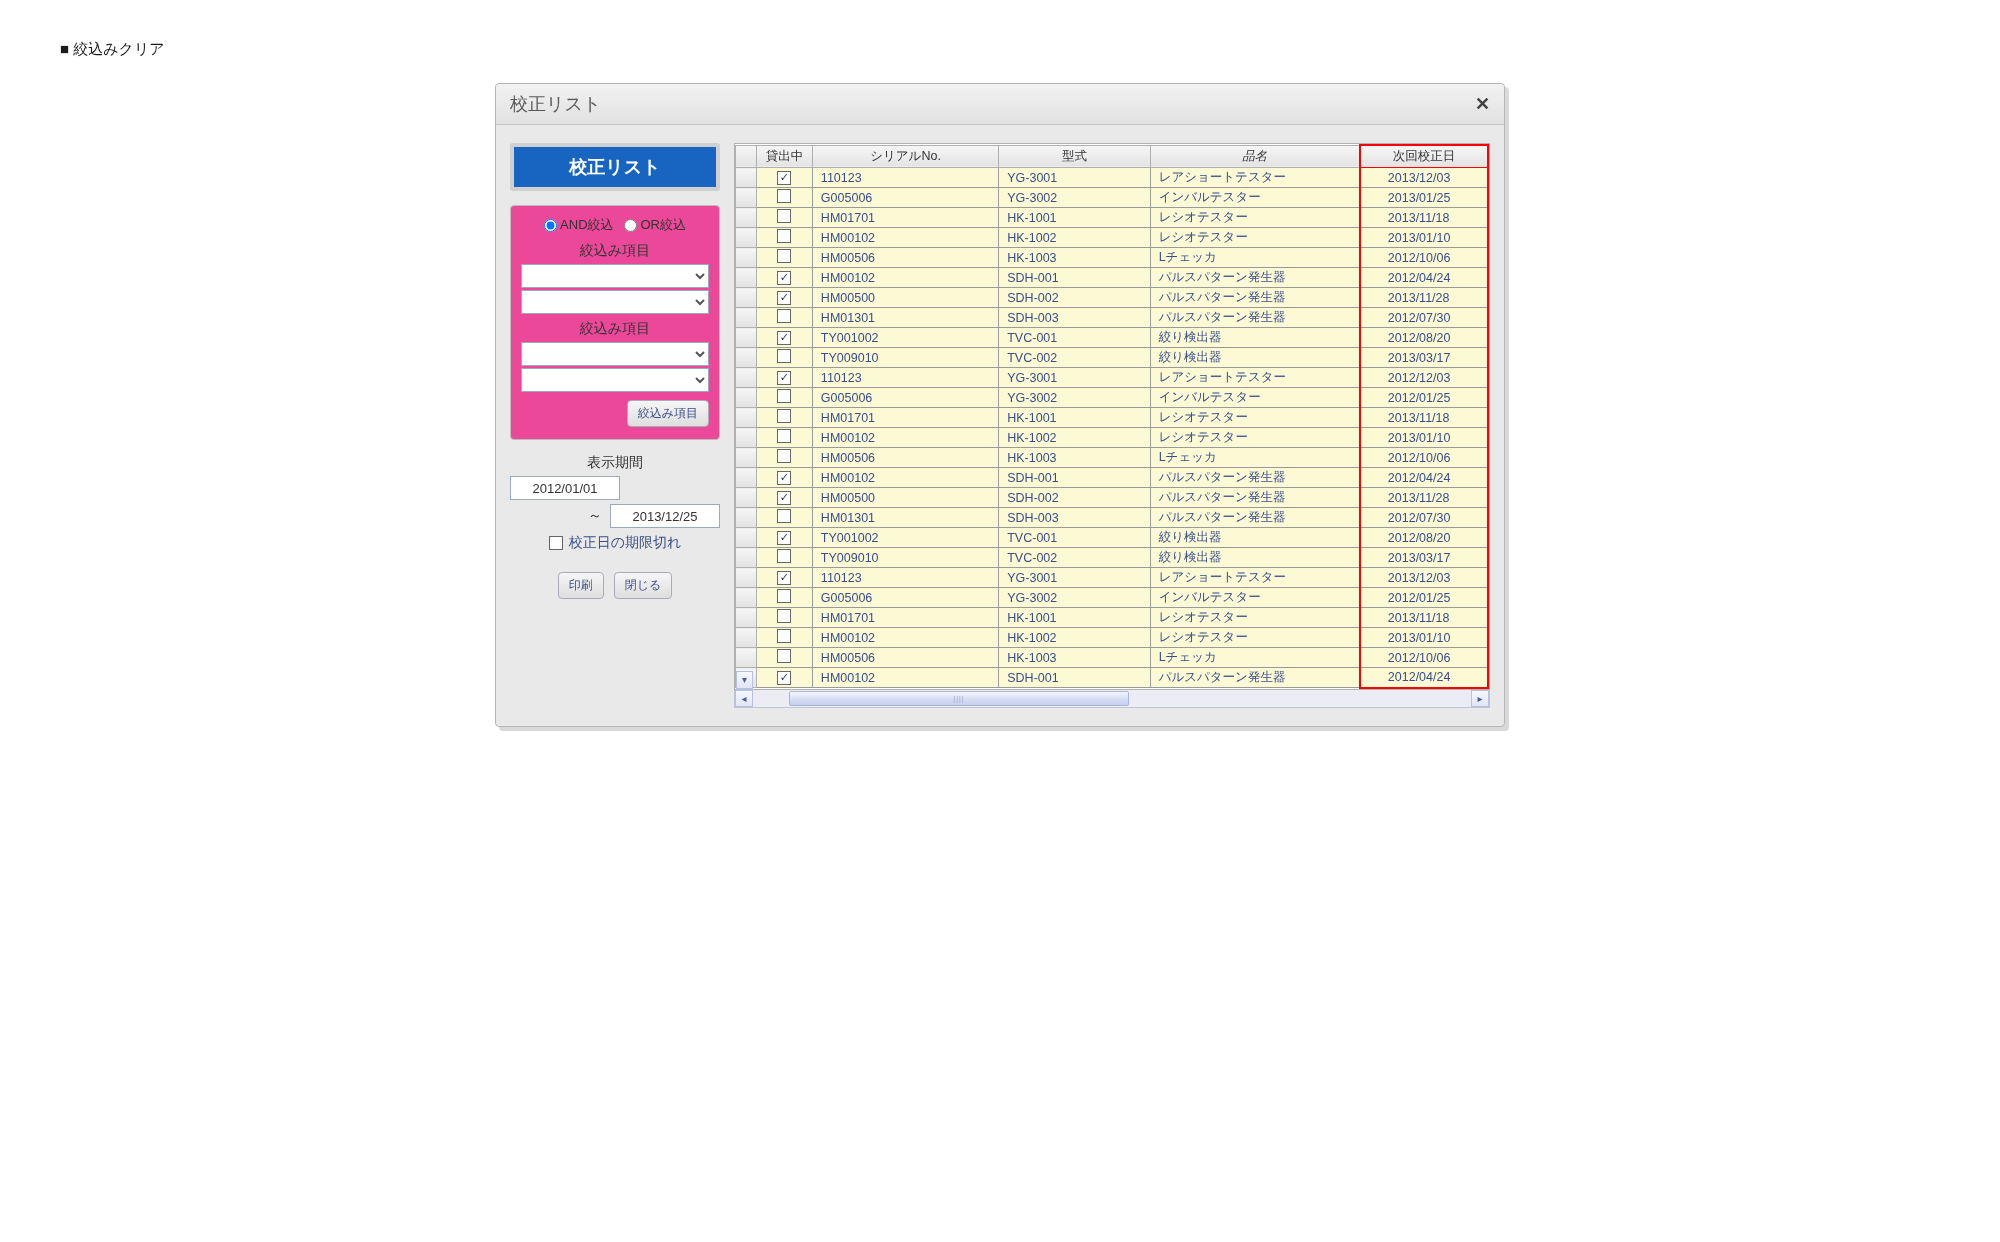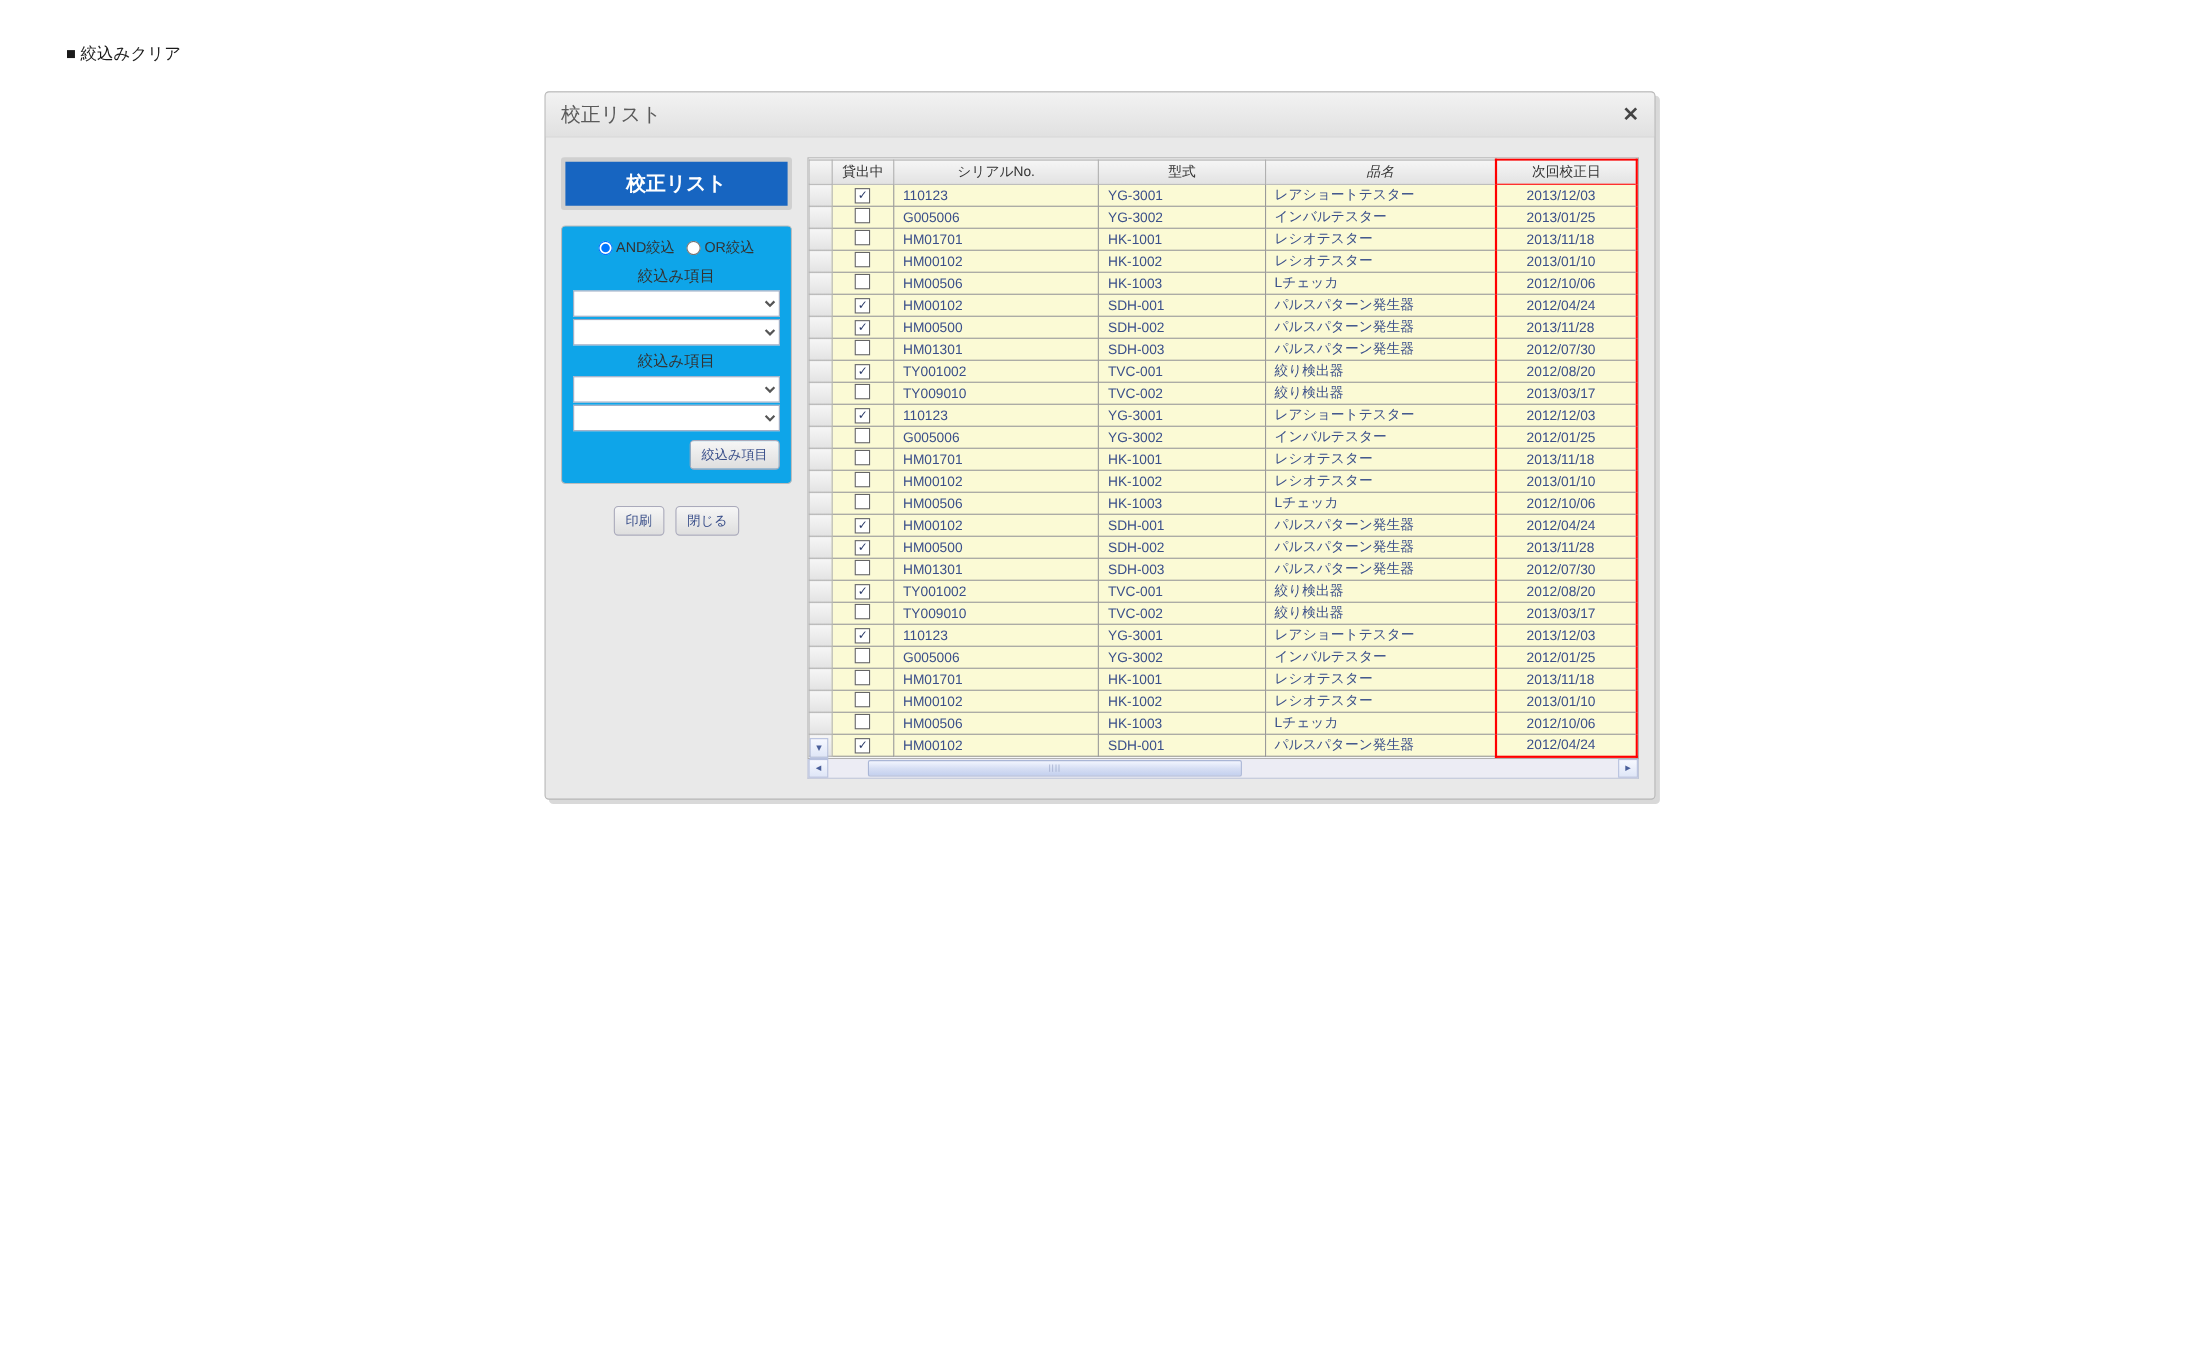--- a/index.html
+++ b/index.html
@@ -76,21 +76,21 @@
     height: 24px;
     border: 1px solid #9aa9c2;
     background: #fff;
     font-size: 13px;
     padding: 0 4px;
     color: #555;
   }
   .select-stack { margin-top: 2px; }
 
   .panel {
-    background: #0ea5e9;
+    background: #ec4899;
     border: 1px solid #bcbcbc;
     border-radius: 4px;
     padding: 10px 10px 12px;
   }
   .radios {
     text-align: center;
     color: #333;
     font-size: 13px;
     margin-bottom: 8px;
   }
@@ -336,20 +336,34 @@
 
         <div class="filter-group-label">絞込み項目</div>
         <select class="select-wide"><option></option></select>
         <select class="select-wide select-stack"><option></option></select>
 
         <div class="clear-btn-row">
           <button class="small-btn">絞込み項目</button>
         </div>
       </div>
 
+      <div>
+        <div class="period-label">表示期間</div>
+        <div class="date-row">
+          <input class="date-input" value="2012/01/01" style="">
+        </div>
+        <div class="date-row right">
+          <span class="tilde">～</span>
+          <input class="date-input" value="2013/12/25" style="">
+        </div>
+        <div class="expired-row">
+          <span class="cb"></span>
+          <span>校正日の期限切れ</span>
+        </div>
+      </div>
 
       <div class="bottom-btn-row">
         <button class="small-btn">印刷</button>
         <button class="small-btn">閉じる</button>
       </div>
 
     </div>
 
     <div class="table-area">
       <div class="table-wrapper">

